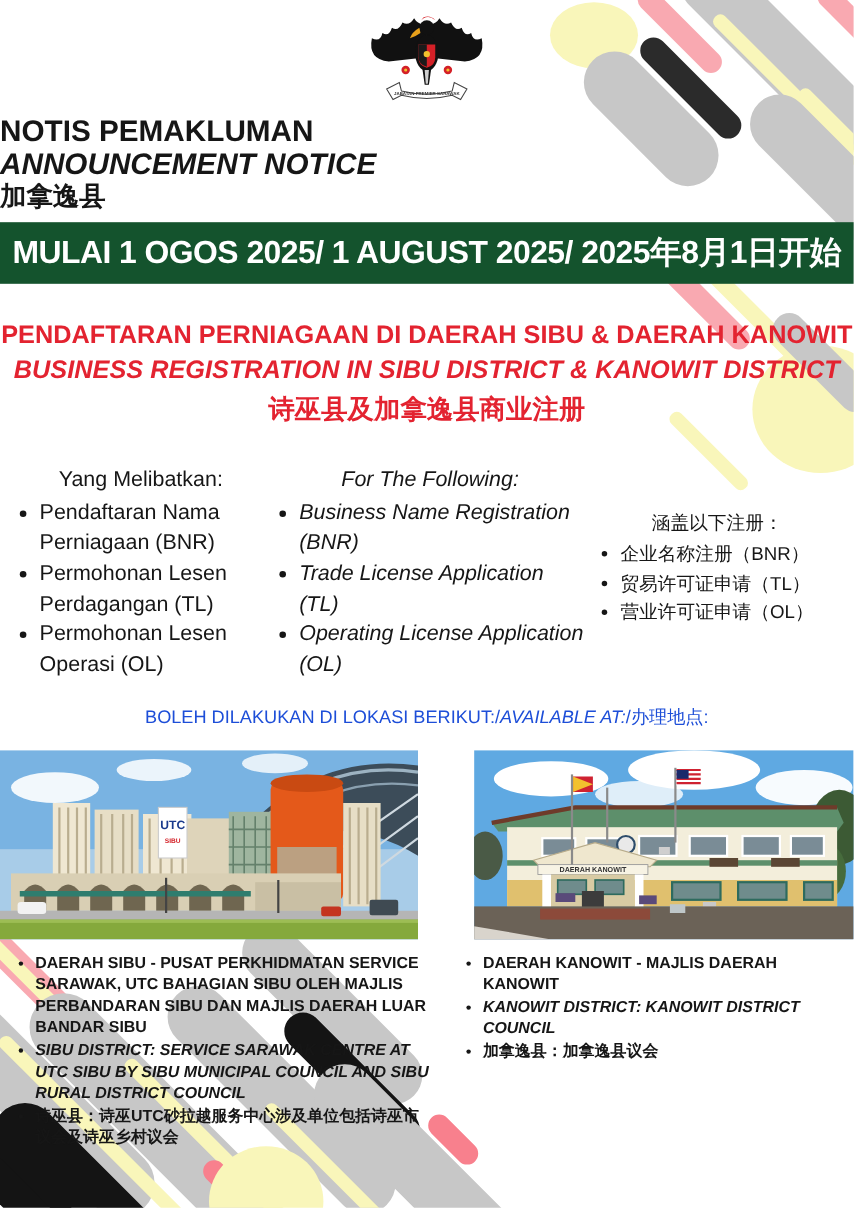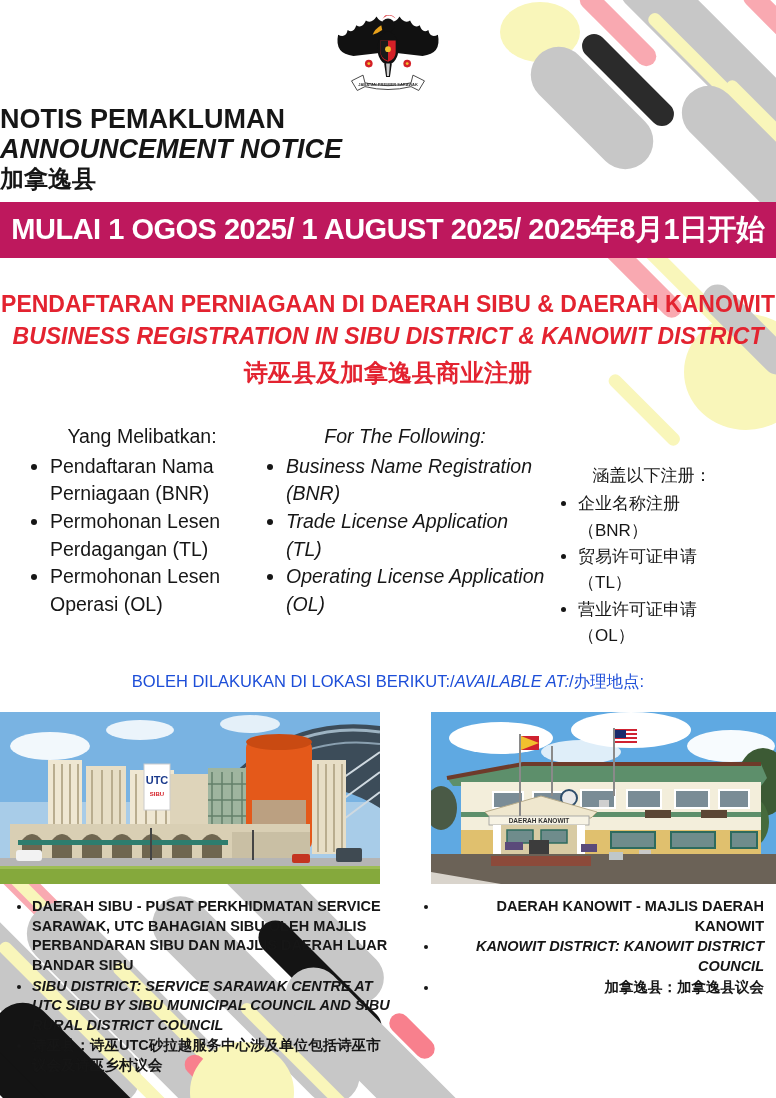--- a/index.html
+++ b/index.html
@@ -10,52 +10,52 @@
   .deco-layer{position:absolute;inset:0;z-index:0;pointer-events:none;}
   .content{position:relative;z-index:1;}
 
   .crest-wrap{display:flex;justify-content:center;padding-top:6px;}
   .titles{text-align:left;margin-top:2px;line-height:1.12;}
   .title-ms{font-size:27px;font-weight:bold;letter-spacing:0px;}
   .title-en{font-size:27px;font-weight:bold;font-style:italic;}
   .title-zh{font-size:24px;font-weight:bold;margin-top:2px;}
 
   .date-banner{
-    margin-top:9px;height:56px;background:#be185d;color:#ffffff;
+    margin-top:9px;height:56px;background:#14532d;color:#ffffff;
     display:flex;align-items:center;justify-content:center;
     font-size:29px;font-weight:bold;letter-spacing:-0.5px;white-space:nowrap;
   }
 
   .subject{ text-align:center;margin-top:31px;color:#e32330;line-height:1.38;}
   .subject-ms{font-size:23px;font-weight:bold;}
   .subject-en{font-size:23px;font-weight:bold;font-style:italic;}
   .subject-zh{font-size:24px;font-weight:bold;margin-top:3px;}
 
-  .scope{display:flex;padding:0 28px;margin-top:34px;}
+  .scope{display:flex;padding:0 14px;margin-top:34px;}
   .scope-col{line-height:1.42;}
   .scope-col .col-header{text-align:center;margin-bottom:2px;}
   .col-ms{width:228px;font-size:19.5px;}
   .col-en{width:282px;font-size:19.5px;font-style:italic;margin-left:8px;}
   .col-zh{flex:1;font-size:17px;margin-left:10px;padding-top:40px;line-height:1.55;}
   .scope ul{margin:0;padding-left:22px;}
   .scope li{margin:0;}
 
   .loc-header{text-align:center;margin-top:22px;font-size:16.5px;color:#1d4ed8;}
   .loc-header .it{font-style:italic;}
 
   .photos{display:flex;padding:0 0;margin-top:19px;justify-content:space-between;}
   .photo{border:0;display:block;}
 
   .loc-lists{display:flex;padding:0 12px;margin-top:13px;justify-content:space-between;}
   .loc-list{font-size:14.5px;font-weight:bold;line-height:1.35;}
   .loc-list ul{margin:0;padding-left:20px;}
   .loc-list li{margin-bottom:1px;}
   .loc-list li.bi{font-style:italic;}
   .list-sibu{width:382px;}
-  .list-kanowit{width:345px;text-align:right;}
+  .list-kanowit{width:345px;}
 </style>
 </head>
 <body>
 
 <svg class="deco-layer" width="776" height="1098" viewBox="0 0 776 1098" xmlns="http://www.w3.org/2000/svg">
 
   <ellipse cx="540" cy="32" rx="40" ry="30" fill="#f9f6ba"></ellipse>
   <rect x="558" y="45" width="24" height="62" rx="12" fill="#f9a9b1" transform="rotate(-45 570 76)"></rect>
   <rect x="564" y="33" width="56" height="150" rx="28" fill="#c7c7c7" transform="rotate(-45 592 108)"></rect>
   <rect x="616" y="20" width="24" height="120" rx="12" fill="#2b2b2b" transform="rotate(-45 628 80)"></rect>

